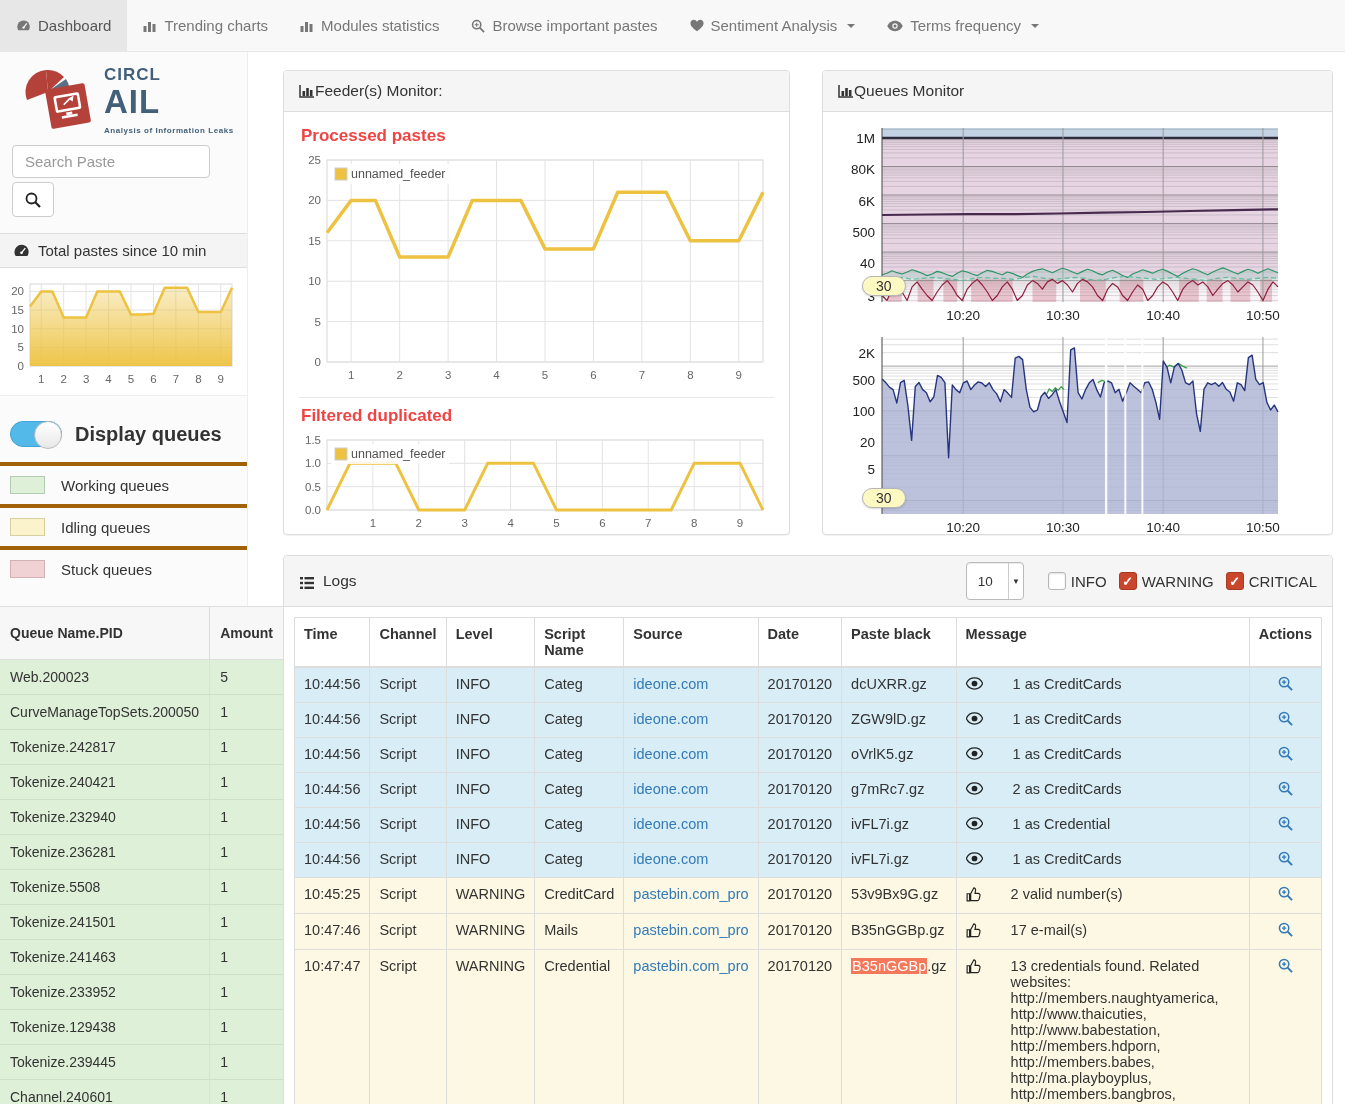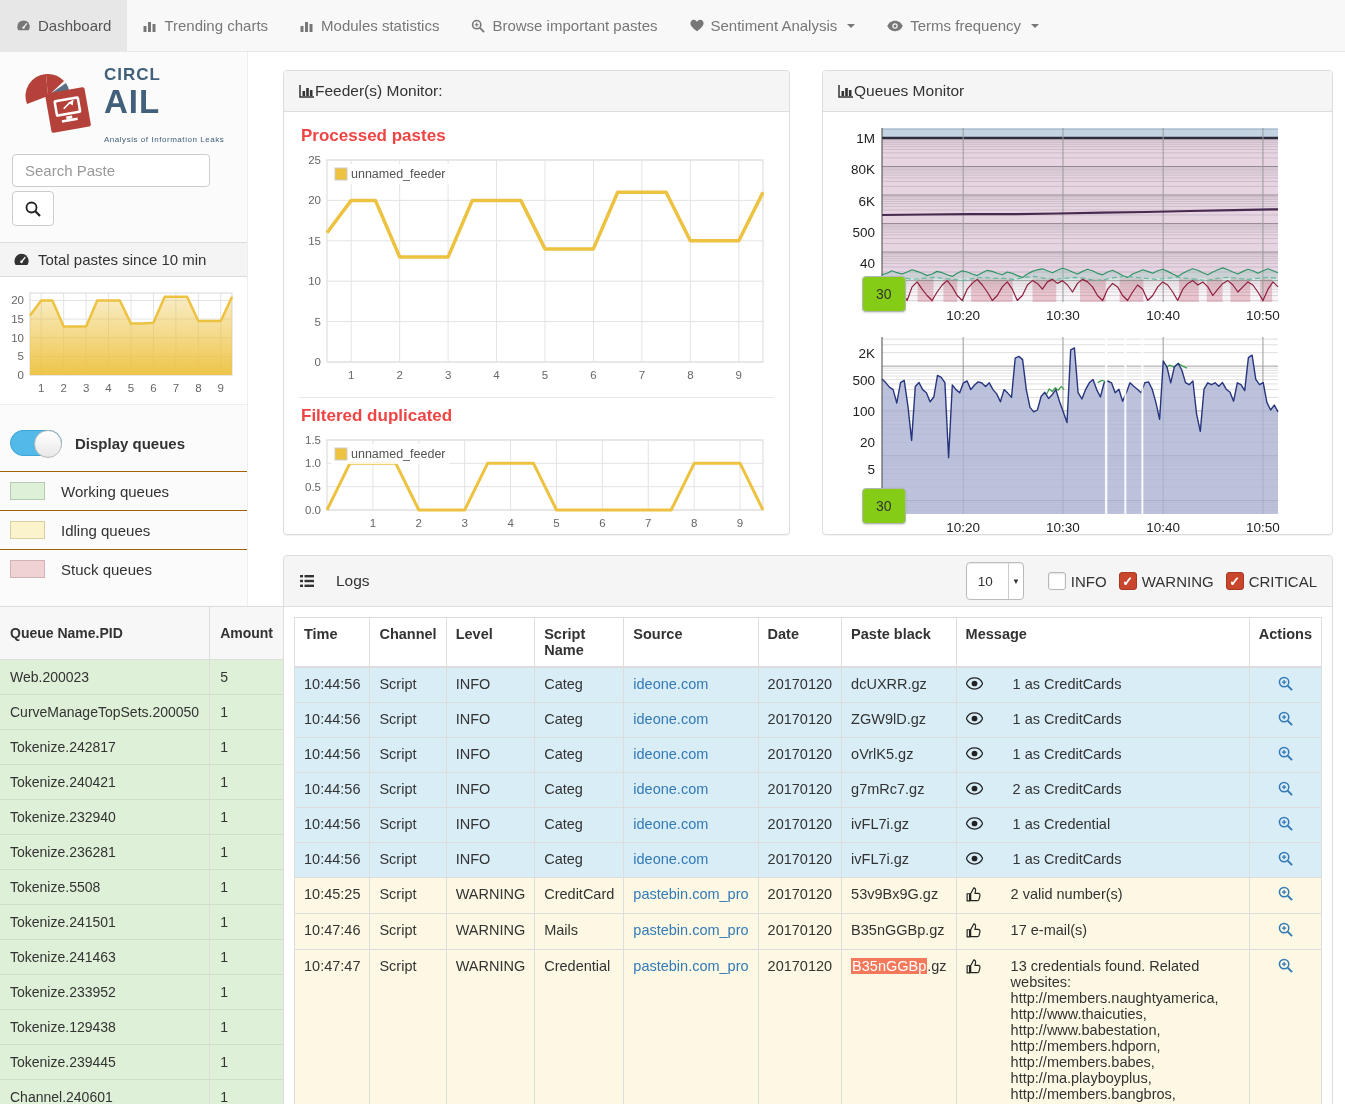--- a/index.html
+++ b/index.html
@@ -16,38 +16,38 @@
   .caret { display:inline-block; width:0; height:0; border-left:4px solid transparent;
     border-right:4px solid transparent; border-top:4px solid #777; margin-left:3px; }
 
   
   .sidebar { position:absolute; top:52px; left:0; width:248px; height:1052px;
     background:#fbfbfb; border-right:1px solid #eee; }
   .logo-wrap { padding:14px 0 6px 22px; }
   .logo-text { display:inline-block; vertical-align:middle; color:#42607a; line-height:1; }
   .logo-brand-top { font-size:17px; font-weight:bold; letter-spacing:1px; }
   .logo-brand-main { font-size:33px; font-weight:bold; letter-spacing:1px; margin-top:2px; }
-  .logo-tagline { font-size:8px; font-weight:normal; letter-spacing:0.55px; margin-top:18px; }
+  .logo-tagline { font-size:8px; font-weight:bold; letter-spacing:0.55px; margin-top:9px; }
   .search-wrap { padding:4px 12px 0 12px; }
   .search-input { width:198px; height:33px; border:1px solid #ccc; border-radius:4px;
     padding:6px 12px; font-size:15px; color:#555; background:#fff; font-family:"Liberation Sans",sans-serif; }
   .search-input::placeholder { color:#999; }
   .search-btn { margin-top:4px; width:42px; height:35px; background:#fff; border:1px solid #ccc;
     border-radius:4px; display:flex; align-items:center; justify-content:center; cursor:pointer; }
   .side-header { margin-top:16px; border-top:1px solid #ddd; border-bottom:1px solid #ddd;
     background:#f4f4f4; padding:8px 13px; font-size:15px; color:#333;
     display:flex; align-items:center; gap:8px; }
   .side-chart-wrap { background:#fff; padding:8px 2px 4px 2px; border-bottom:1px solid #eee; }
   .toggle-row { display:flex; align-items:center; gap:13px; padding:15px 10px; margin-top:10px; }
   .toggle { position:relative; width:52px; height:26px; border-radius:13px; background:#53b9e8;
     border:1px solid #3da5d8; cursor:pointer; }
   .toggle::after { content:""; position:absolute; right:-1px; top:-1px; width:26px; height:26px;
     border-radius:50%; background:linear-gradient(#fff,#e8e8e8); border:1px solid #bbb; }
-  .toggle-label { font-weight:bold; font-size:15px;text-align:center; }
-  .leg-row { display:flex; align-items:center; gap:16px; padding:10px 10px; border-top:1px solid #a16207; }
+  .toggle-label { font-weight:bold; font-size:20px;text-align:center; }
+  .leg-row { display:flex; align-items:center; gap:16px; padding:10px 10px; border-top:4px solid #a16207; }
   .leg-swatch { width:35px; height:18px; border:1px solid #bbb; }
   .leg-label { font-size:15px; }
   .queue-table { width:100%; border-collapse:collapse; margin-top:18px; font-size:14px; }
   .queue-table th { text-align:left; font-weight:bold; padding:18px 10px; background:#f7f7f7;
     border-top:1px solid #ddd; border-bottom:1px solid #ddd; }
   .queue-table th + th, .queue-table td + td { border-left:1px solid #ddd; }
   .queue-table td { padding:9px 10px; background:#dff0d8; border-bottom:1px solid #d0e0c8; }
   .queue-table .amount { width:58px; }
 
   
@@ -55,26 +55,26 @@
     box-shadow:0 1px 1px rgba(0,0,0,0.05); }
   .panel-heading { background:#f5f5f5; border-bottom:1px solid #ddd; border-radius:3px 3px 0 0;
     padding:11px 15px; font-size:15.5px; color:#333; display:flex; align-items:center; gap:0; }
   .panel-body { padding:12px 15px; }
   #feeder-panel { left:283px; top:70px; width:507px; height:465px; }
   #queues-panel { left:822px; top:70px; width:511px; height:465px; }
   #logs-panel   { left:283px; top:555px; width:1050px; height:720px; }
   .chart-title { font-size:17px; font-weight:bold; color:#ef4444; margin:2px 0 6px 2px; }
   .chart-sep { border:none; border-top:1px solid #e8e8e8; margin:10px 0 8px 0; }
   .log-chart-wrap { position:relative; }
-  .range-badge { position:absolute; background:#84cc16; border:1px solid #b5b5b5; border-radius:4px;
-    padding:9px 13px; font-size:14px; color:#333; box-shadow:0 1px 2px rgba(0,0,0,0.15); }
+  .range-badge { position:absolute; background:#fef9c3; border:1px solid #b5b5b5; border-radius:11px;
+    padding:1px 13px; font-size:14px; color:#333; box-shadow:0 1px 2px rgba(0,0,0,0.15); }
 
   
   .logs-heading { display:flex; align-items:center; gap:8px; padding:6px 15px; min-height:48px; }
-  .logs-title { display:flex; align-items:center; gap:21px; flex:1; }
+  .logs-title { display:flex; align-items:flex-end; gap:8px; flex:1; }
   .page-select { width:58px; height:38px; background:#fff; border:1px solid #bbb; border-radius:4px;
     display:flex; align-items:center; cursor:pointer; margin-right:10px; box-shadow:inset 0 1px 1px rgba(0,0,0,0.08); }
   .page-select .val { flex:1; padding-left:11px; font-size:13.5px; }
   .page-select .sel-caret { width:15px; align-self:stretch; border-left:1px solid #ccc;
     display:flex; align-items:center; justify-content:center; font-size:8px; color:#333; }
   .filter-group { display:flex; align-items:center; gap:6px; font-size:15px; }
   .filter-item { display:flex; align-items:center; gap:5px; margin-left:6px; cursor:pointer; }
   .cb { width:18px; height:18px; border-radius:3px; display:flex; align-items:center;
     justify-content:center; }
   .cb.unchecked { background:#fff; border:1px solid #b7b7b7; box-shadow:inset 0 1px 2px rgba(0,0,0,0.12); }

